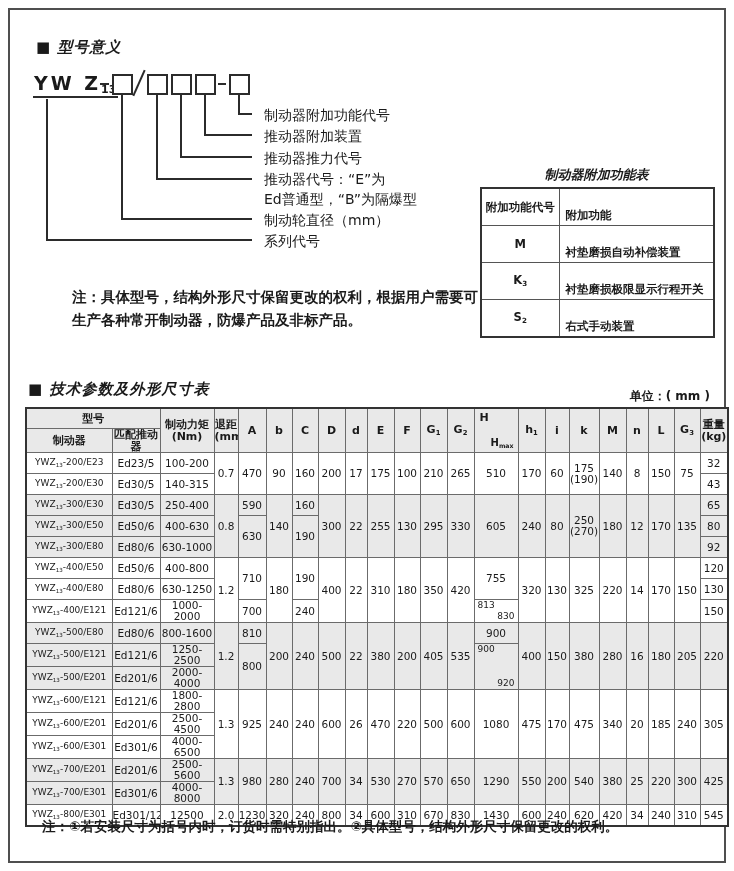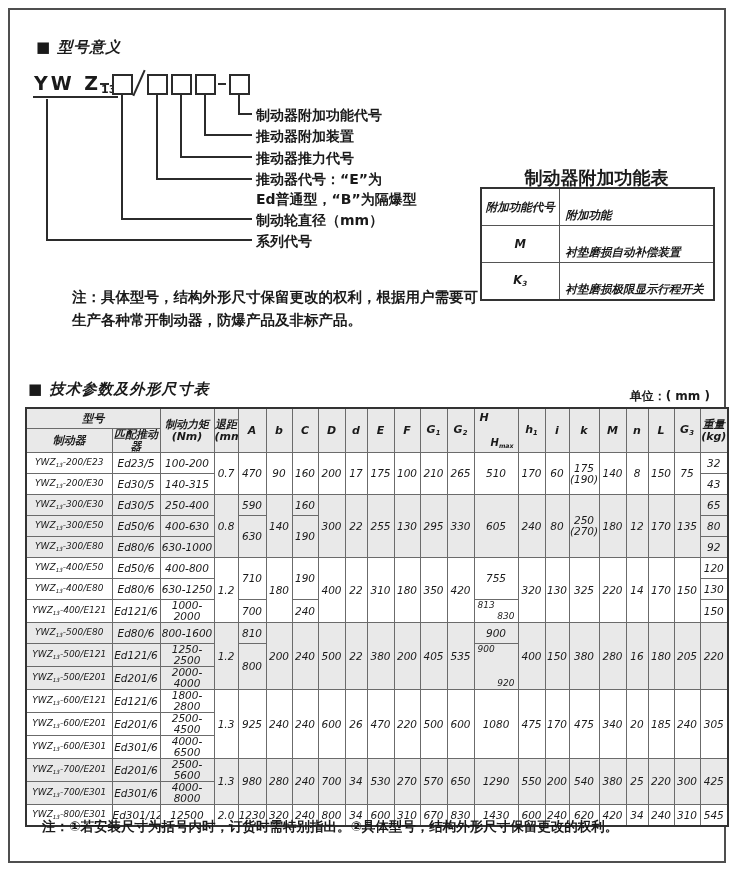--- a/index.html
+++ b/index.html
@@ -12,26 +12,26 @@
   .abs{position:absolute;}
   .sec-title{font-size:15px;font-weight:bold;letter-spacing:1px;font-style:italic;}
 
   
   .series{font-size:19px;font-weight:bold;letter-spacing:3px;border-bottom:2px solid #2b2b2b;padding:0 2px 2px 1px;}
   .series sub{font-size:11px;letter-spacing:0;}
   .mbox{position:absolute;width:17px;height:17px;border:2px solid #2b2b2b;background:#fff;}
   .dash{position:absolute;height:2px;background:#2b2b2b;}
   .slash{position:absolute;width:2px;height:28px;background:#2b2b2b;transform:rotate(24deg);}
   .conn{position:absolute;border-left:2px solid #2b2b2b;border-bottom:2px solid #2b2b2b;}
-  .lbl{position:absolute;left:256px;font-size:14px;font-weight:bold;white-space:pre-line;line-height:20px;}
+  .lbl{position:absolute;left:264px;font-size:14px;font-weight:normal;white-space:pre-line;line-height:20px;}
   .note{position:absolute;font-size:14.5px;font-weight:bold;line-height:23px;margin-left:30px;}
 
   
-  .fn-title{position:absolute;left:480px;top:166px;width:233px;text-align:center;font-size:18px;font-weight:bold;}
-  table{border-collapse:collapse;font-style:italic;}
+  .fn-title{position:absolute;left:480px;top:166px;width:233px;text-align:center;font-size:13px;font-weight:bold;font-style:italic;}
+  table{border-collapse:collapse;}
   #func-table{position:absolute;left:480px;top:187px;width:233px;border:2px solid #333;table-layout:fixed;}
   #func-table td{border:1px solid #555;height:19px;font-size:11.5px;font-weight:bold;padding:17px 0 0 6px;text-align:left;white-space:nowrap;overflow:hidden;}
   #func-table td:first-child{text-align:center;padding:0;}
 
   
   .unit{position:absolute;right:24px;top:388px;font-size:12px;font-weight:bold;}
   #spec-table{position:absolute;left:25px;top:407px;width:686px;border:2px solid #333;table-layout:fixed;}
   #spec-table th,#spec-table td{
     border:1px solid #6b6b6b;text-align:center;vertical-align:middle;
     padding:0;white-space:pre-line;overflow:hidden;line-height:1.05;
@@ -103,20 +103,24 @@
         <td>附加功能代号</td>
         <td>附加功能</td>
       </tr>
       <tr>
         <td>M</td>
         <td>衬垫磨损自动补偿装置</td>
       </tr>
       <tr>
         <td>K<sub>3</sub></td>
         <td>衬垫磨损极限显示行程开关</td>
+      </tr>
+      <tr>
+        <td>S<sub>2</sub></td>
+        <td>右式手动装置</td>
       </tr>
     </tbody>
 </table>
 
 <div class="abs sec-title" style="left:28px;top:380px;">■ 技术参数及外形尺寸表</div>
 <div class="unit">单位：( mm )</div>
 
 <table id="spec-table">
   <colgroup>
     <col style="width:86px;">

